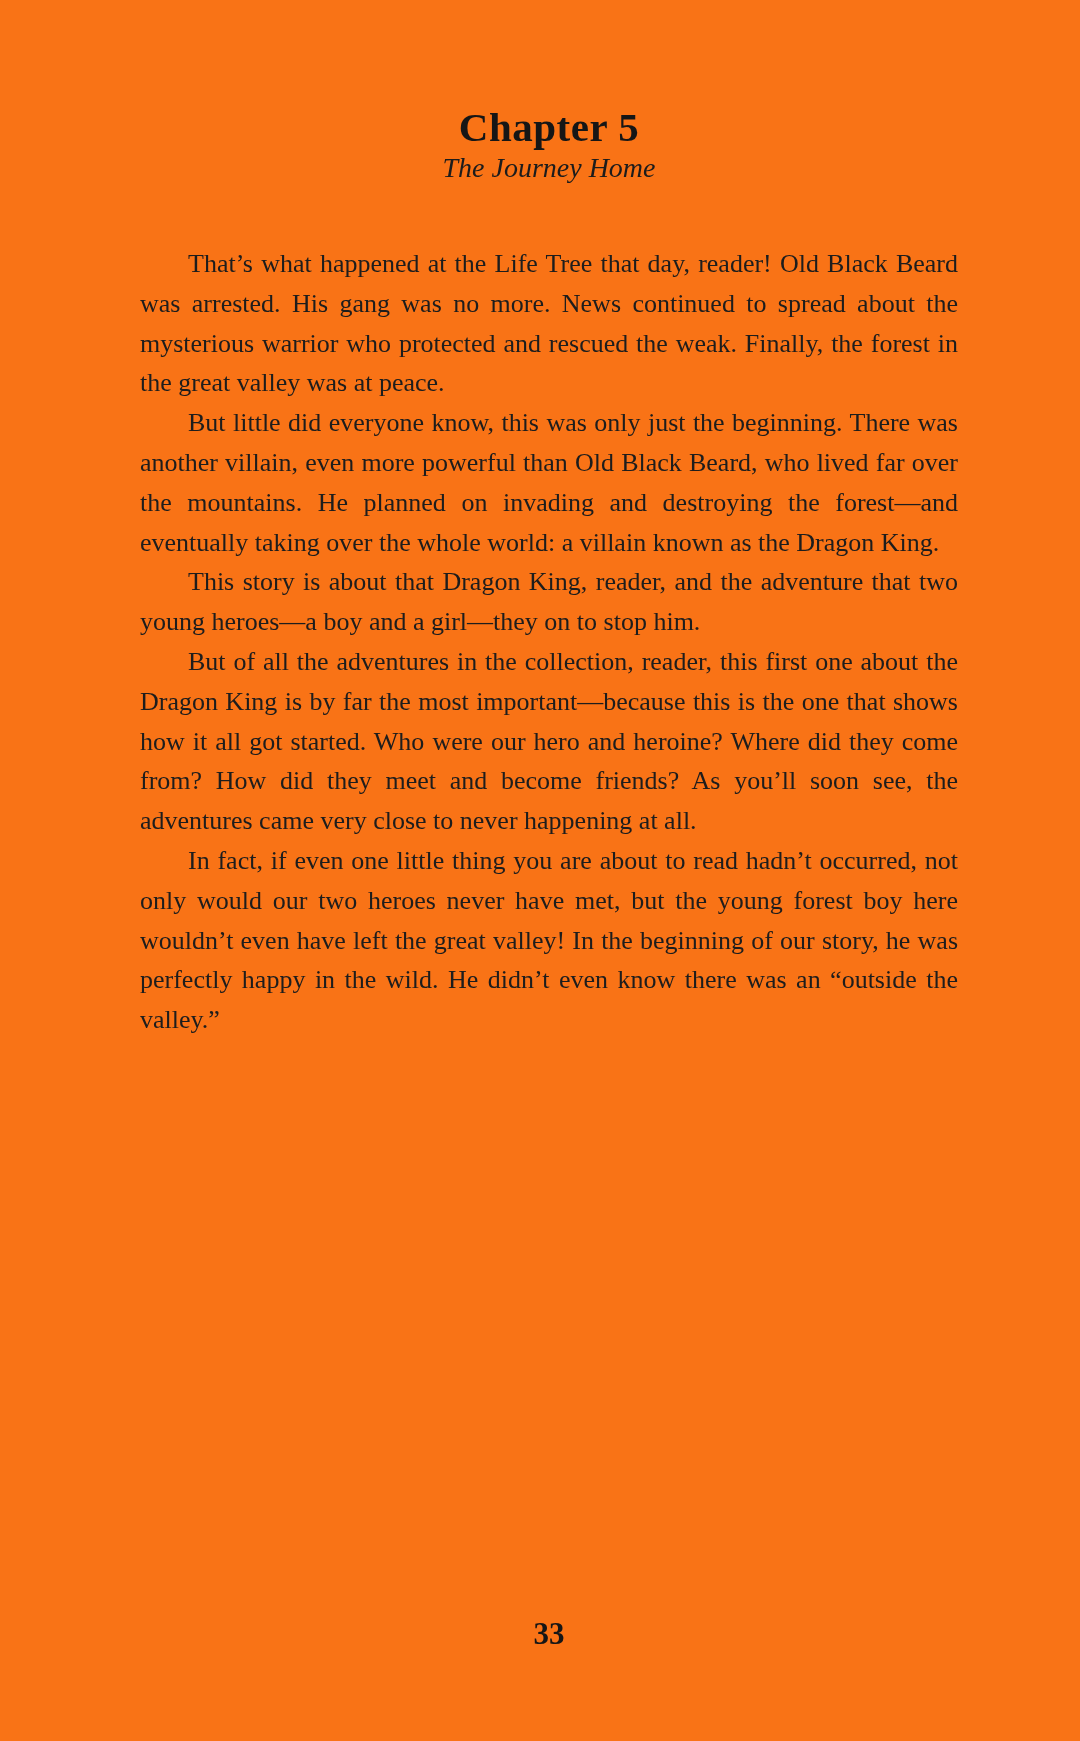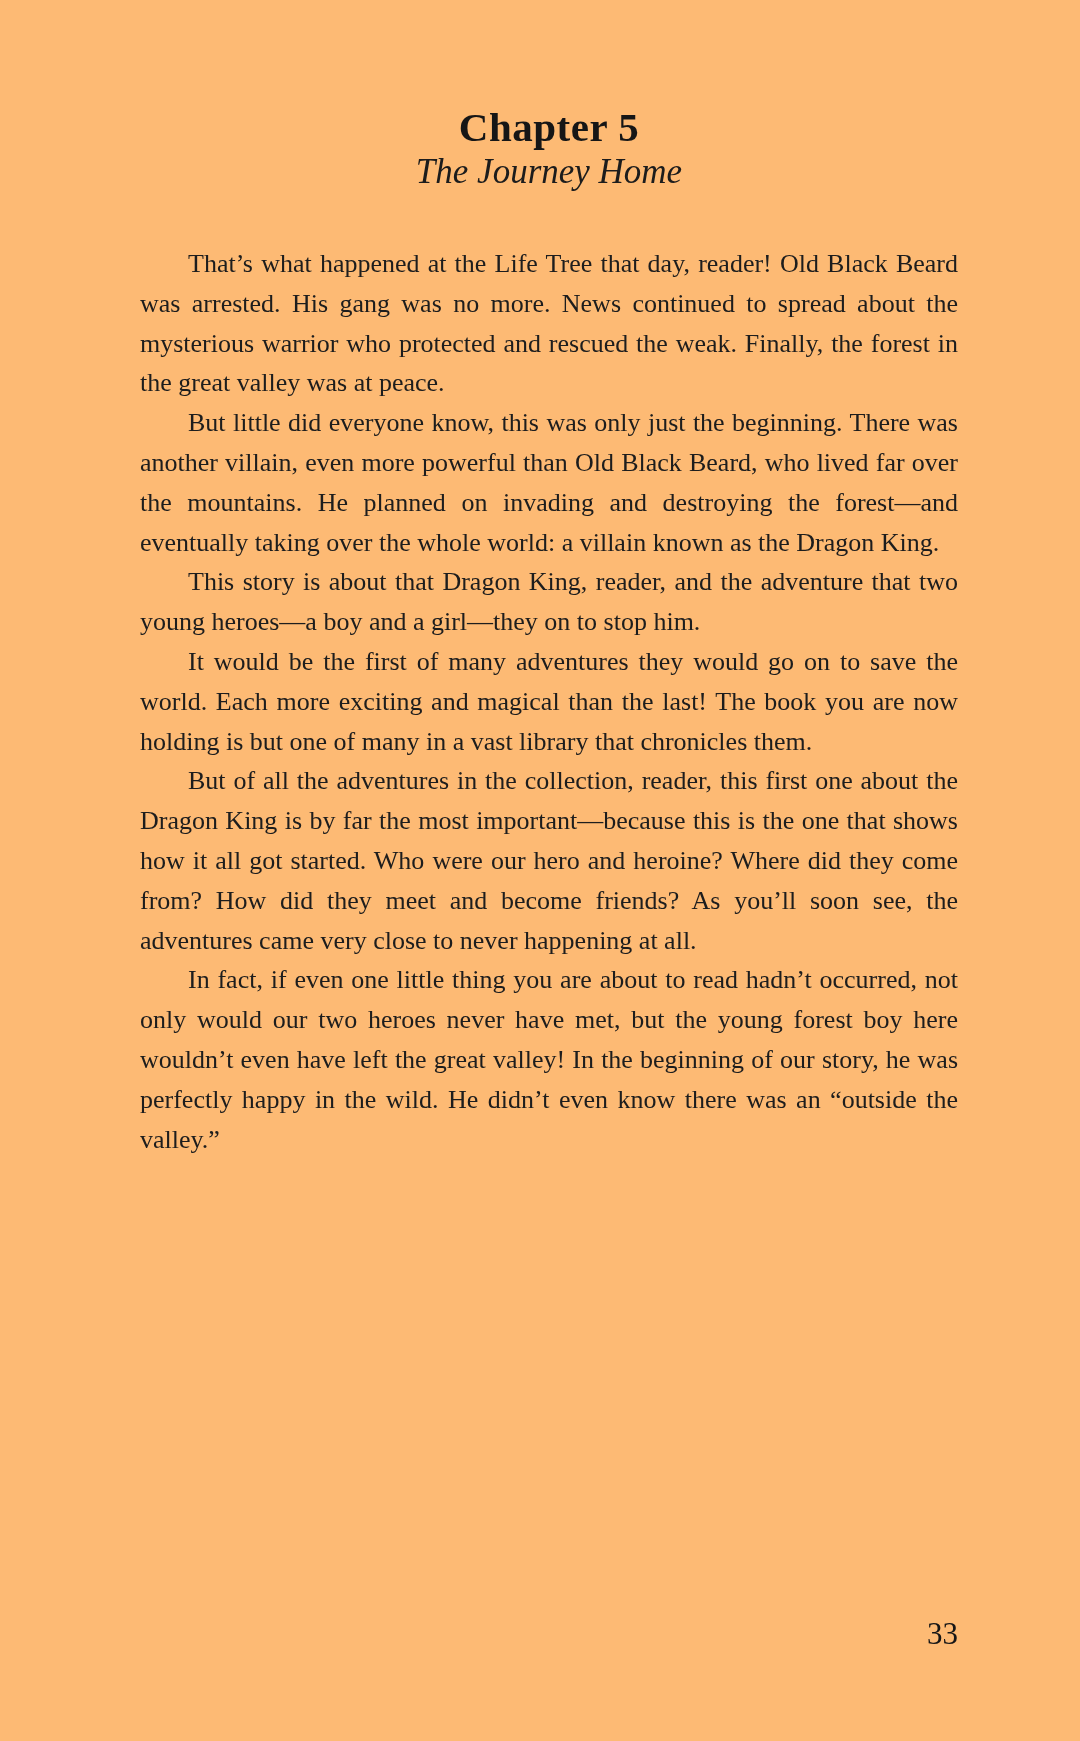--- a/index.html
+++ b/index.html
@@ -4,21 +4,21 @@
 <style>
   html, body {
     margin: 0;
     padding: 0;
     background: #ffffff;
   }
   .page {
     position: relative;
     width: 1080px;
     height: 1741px;
-    background: #fdba74;
+    background: #f97316;
     font-family: "Liberation Serif", "DejaVu Serif", serif;
     color: #1c1c1c;
     overflow: hidden;
   }
   .chapter-title {
     position: absolute;
     top: 103px;
     left: 140px;
     width: 818px;
     margin: 0;
@@ -28,21 +28,21 @@
     color: #161616;
     letter-spacing: 0.5px;
   }
   .chapter-subtitle {
     position: absolute;
     top: 152px;
     left: 140px;
     width: 818px;
     margin: 0;
     text-align: center;
-    font-size: 35px;
+    font-size: 28px;
     font-weight: 400;
     font-style: italic;
     color: #1c1c1c;
   }
   .body-copy {
     position: absolute;
     top: 244px;
     left: 140px;
     width: 818px;
     font-size: 26px;
@@ -53,39 +53,38 @@
   .body-copy p {
     margin: 0;
     padding: 0;
     text-indent: 48px;
   }
   .page-number {
     position: absolute;
     top: 1616px;
     left: 140px;
     width: 818px;
-    text-align: right;
+    text-align: center;
     font-size: 31px;
-    font-weight: 400;
+    font-weight: 700;
     color: #161616;
   }
 </style>
 </head>
 <body>
 
 <div class="page">
 
   <h1 class="chapter-title">Chapter 5</h1>
 
   <h2 class="chapter-subtitle">The Journey Home</h2>
 
   <div class="body-copy">
     <p>That’s what happened at the Life Tree that day, reader! Old Black Beard was arrested. His gang was no more. News continued to spread about the mysterious warrior who protected and rescued the weak. Finally, the forest in the great valley was at peace.</p>
     <p>But little did everyone know, this was only just the beginning. There was another villain, even more powerful than Old Black Beard, who lived far over the mountains. He planned on invading and destroying the forest—and eventually taking over the whole world: a villain known as the Dragon King.</p>
     <p>This story is about that Dragon King, reader, and the adventure that two young heroes—a boy and a girl—they on to stop him.</p>
-    <p>It would be the first of many adventures they would go on to save the world. Each more exciting and magical than the last! The book you are now holding is but one of many in a vast library that chronicles them.</p>
     <p>But of all the adventures in the collection, reader, this first one about the Dragon King is by far the most important—because this is the one that shows how it all got started. Who were our hero and heroine? Where did they come from? How did they meet and become friends? As you’ll soon see, the adventures came very close to never happening at all.</p>
     <p>In fact, if even one little thing you are about to read hadn’t occurred, not only would our two heroes never have met, but the young forest boy here wouldn’t even have left the great valley! In the beginning of our story, he was perfectly happy in the wild. He didn’t even know there was an “outside the valley.”</p>
   </div>
 
   <div class="page-number">33</div>
 
 </div>
 
 </body></html>

